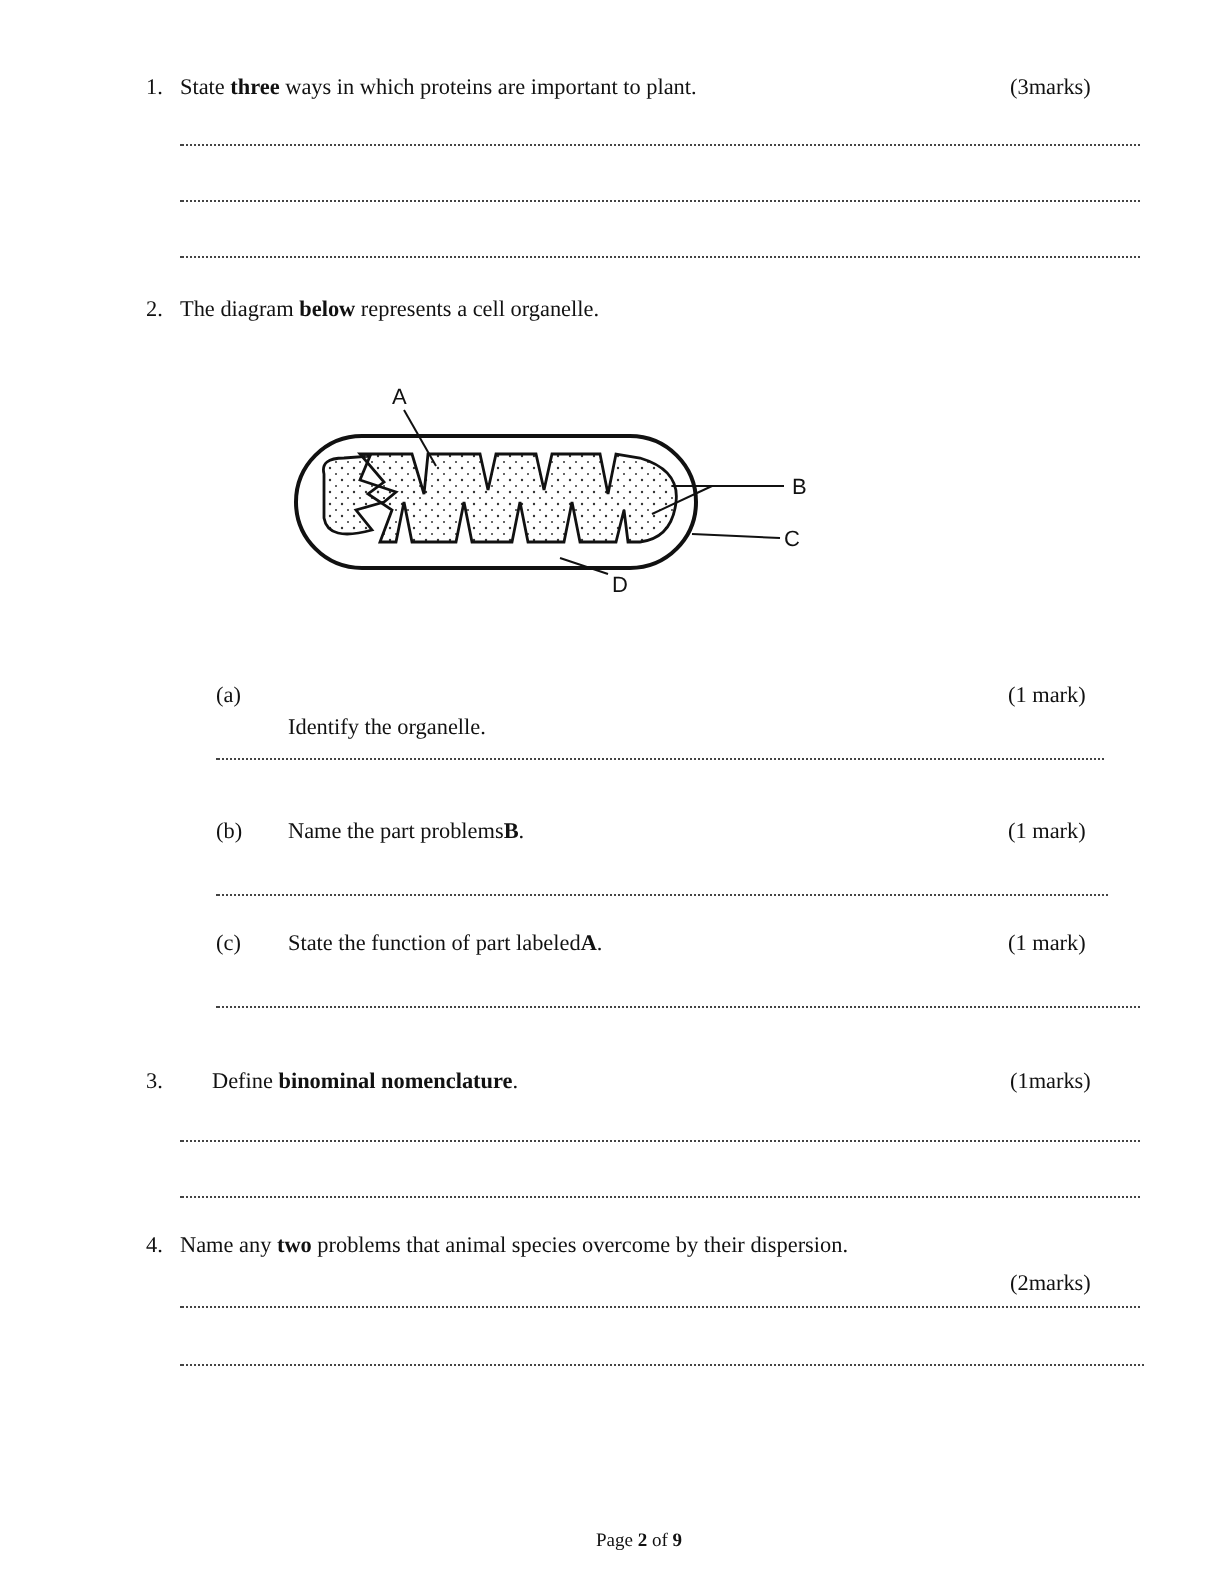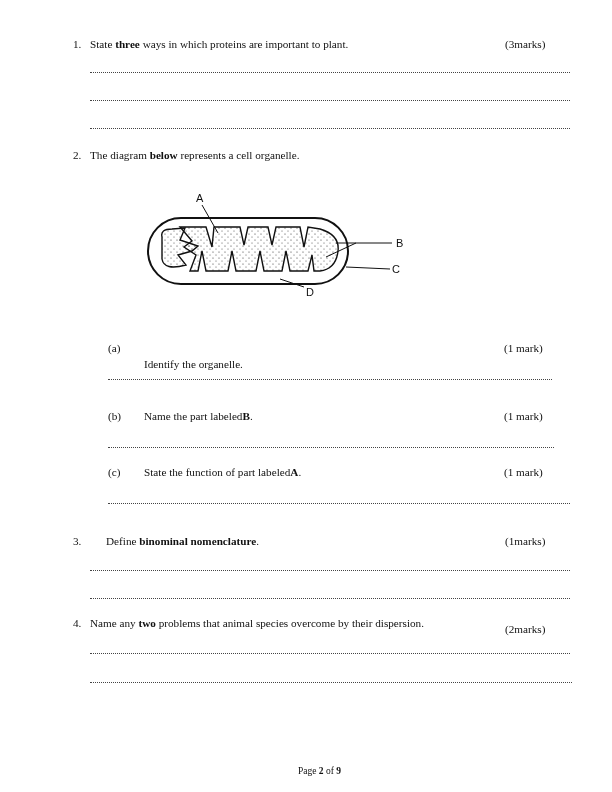--- a/index.html
+++ b/index.html
@@ -51,39 +51,39 @@
     <line x1="140" y1="94" x2="164" y2="102" stroke="#111" stroke-width="1"></line>
     <text x="166" y="111">D</text>
   </svg>
 
   <span class="abs" style="left:108px;top:342px;">(a)</span>
   <span class="abs" style="left:144px;top:342px;margin-top:16px;"><span>Identify the organelle.</span><b></b><span></span></span>
   <span class="abs" style="left:504px;top:342px;">(1 mark)</span>
   <div class="dots" style="left:108px;width:444px;top:379px;"></div>
 
   <span class="abs" style="left:108px;top:410px;">(b)</span>
-  <span class="abs" style="left:144px;top:410px;"><span>Name the part labeled</span><b>B</b><span>.</span></span>
+  <span class="abs" style="left:144px;top:410px;"><span>Name the part problems</span><b>B</b><span>.</span></span>
   <span class="abs" style="left:504px;top:410px;">(1 mark)</span>
   <div class="dots" style="left:108px;width:446px;top:447px;"></div>
 
   <span class="abs" style="left:108px;top:466px;">(c)</span>
   <span class="abs" style="left:144px;top:466px;"><span>State the function of part labeled</span><b>A</b><span>.</span></span>
   <span class="abs" style="left:504px;top:466px;">(1 mark)</span>
   <div class="dots" style="left:108px;width:462px;top:503px;"></div>
 </div>
 
 <div>
   <span class="num" style="left:73px;top:535px;">3.</span>
   <span class="abs" style="left:106px;top:535px;"><span>Define </span><b>binominal nomenclature</b><span>.</span></span>
   <span class="abs" style="left:505px;top:535px;">(1marks)</span>
   <div class="dots" style="left:90px;width:480px;top:570px;"></div>
   <div class="dots" style="left:90px;width:480px;top:598px;"></div>
 </div>
 
 <div>
   <span class="num" style="left:73px;top:617px;">4.</span>
   <span class="abs" style="left:90px;top:617px;"><span>Name any </span><b>two</b><span> problems that animal species overcome by their dispersion.</span></span>
-  <span class="abs" style="left:505px;top:623px;">(2marks)</span>
+  <span class="abs" style="left:505px;top:636px;">(2marks)</span>
   <div class="dots" style="left:90px;width:480px;top:653px;"></div>
   <div class="dots" style="left:90px;width:482px;top:682px;"></div>
 </div>
 
 <div class="abs footer" style="left:298px;top:766px;"><span>Page </span><b>2</b><span> of </span><b>9</b></div>
 
 </body></html>

